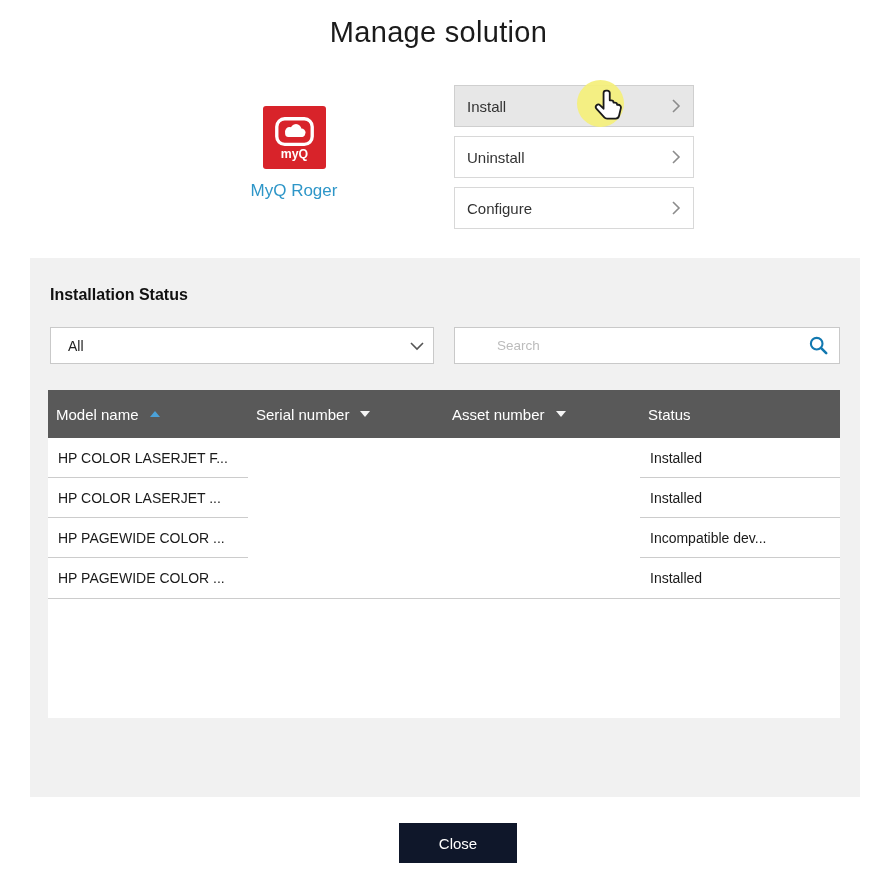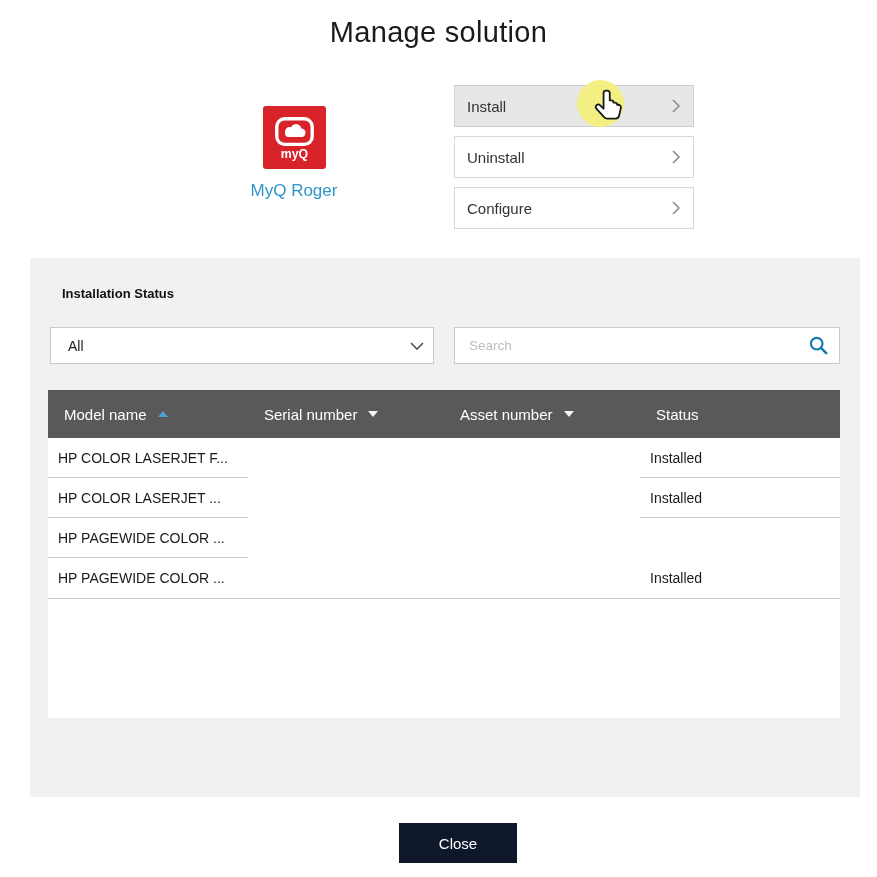--- a/index.html
+++ b/index.html
@@ -31,45 +31,46 @@
   .btn-configure{top:187px;}
   .chevron-right{margin-left:auto;display:flex;align-items:center;}
   
   .click-highlight{
     position:absolute;left:577px;top:80px;width:47px;height:47px;border-radius:50%;
     background:#f4ef7b;opacity:.93;z-index:5;pointer-events:none;
   }
   .hand-cursor{position:absolute;left:594px;top:88px;z-index:6;pointer-events:none;}
   
   .status-panel{position:absolute;left:30px;top:258px;width:830px;height:539px;background:#f1f1f1;}
-  .panel-heading{position:absolute;left:32px;top:28px;font-size:13px;font-weight:bold;color:#111;}
+  .panel-heading{position:absolute;left:20px;top:28px;font-size:16px;font-weight:bold;color:#111;}
   .filter-select{
     position:absolute;left:20px;top:69px;width:384px;height:37px;box-sizing:border-box;
     background:#fff;border:1px solid #c9c9c9;display:flex;align-items:center;
     padding:0 8px 0 17px;font-size:14px;color:#222;cursor:pointer;
   }
   .chevron-down{margin-left:auto;display:flex;align-items:center;}
   .search-box{
     position:absolute;left:424px;top:69px;width:386px;height:37px;box-sizing:border-box;
     background:#fff;border:1px solid #c9c9c9;display:flex;align-items:center;
     padding:0 10px 0 12px;
   }
   .search-box input{
     border:none;outline:none;flex:1;font-size:13.5px;color:#333;background:transparent;
     font-family:"Liberation Sans","DejaVu Sans",sans-serif;
+    margin-left:28px;
   }
   .search-box input::placeholder{color:#bcbcbc;}
   .search-icon{display:flex;align-items:center;cursor:pointer;}
   
   .device-table{position:absolute;left:18px;top:132px;width:792px;height:328px;background:#fff;}
   .thead{
     display:grid;grid-template-columns:200px 196px 196px 1fr;height:48px;
     background:#595959;align-items:stretch;color:#fff;font-size:15px;
   }
-  .th{display:flex;align-items:center;padding-left:16px;cursor:pointer;text-align:center;}
+  .th{display:flex;align-items:center;padding-left:8px;cursor:pointer;text-align:center;}
   .sort-asc{width:0;height:0;border-left:5px solid transparent;border-right:5px solid transparent;
     border-bottom:6px solid #4ba1d8;margin-left:11px;}
   .sort-desc{width:0;height:0;border-left:5px solid transparent;border-right:5px solid transparent;
     border-top:6px solid #f5f5f5;margin-left:11px;}
   .trow{display:grid;grid-template-columns:200px 196px 196px 1fr;height:40px;cursor:pointer;}
   .td{display:flex;align-items:center;padding-left:10px;height:100%;box-sizing:border-box;
     font-size:14px;color:#1a1a1a;white-space:nowrap;overflow:hidden;}
   .trow .td.model-cell,.trow .td.status-cell{border-bottom:1px solid #cccccc;}
   .trow.last{border-bottom:1px solid #cccccc;}
   .trow.last .td.model-cell,.trow.last .td.status-cell{border-bottom:none;}
@@ -184,20 +185,21 @@
     <div class="trow">
       <div class="td model-cell">HP COLOR LASERJET ...</div>
       <div class="td"></div>
       <div class="td"></div>
       <div class="td status-cell">Installed</div>
     </div>
     <div class="trow">
       <div class="td model-cell">HP PAGEWIDE COLOR ...</div>
       <div class="td"></div>
       <div class="td"></div>
+      <div class="td status-cell">Incompatible dev...</div>
     </div>
     <div class="trow last">
       <div class="td model-cell">HP PAGEWIDE COLOR ...</div>
       <div class="td"></div>
       <div class="td"></div>
       <div class="td status-cell">Installed</div>
     </div>
   </div>
 </div>
 

